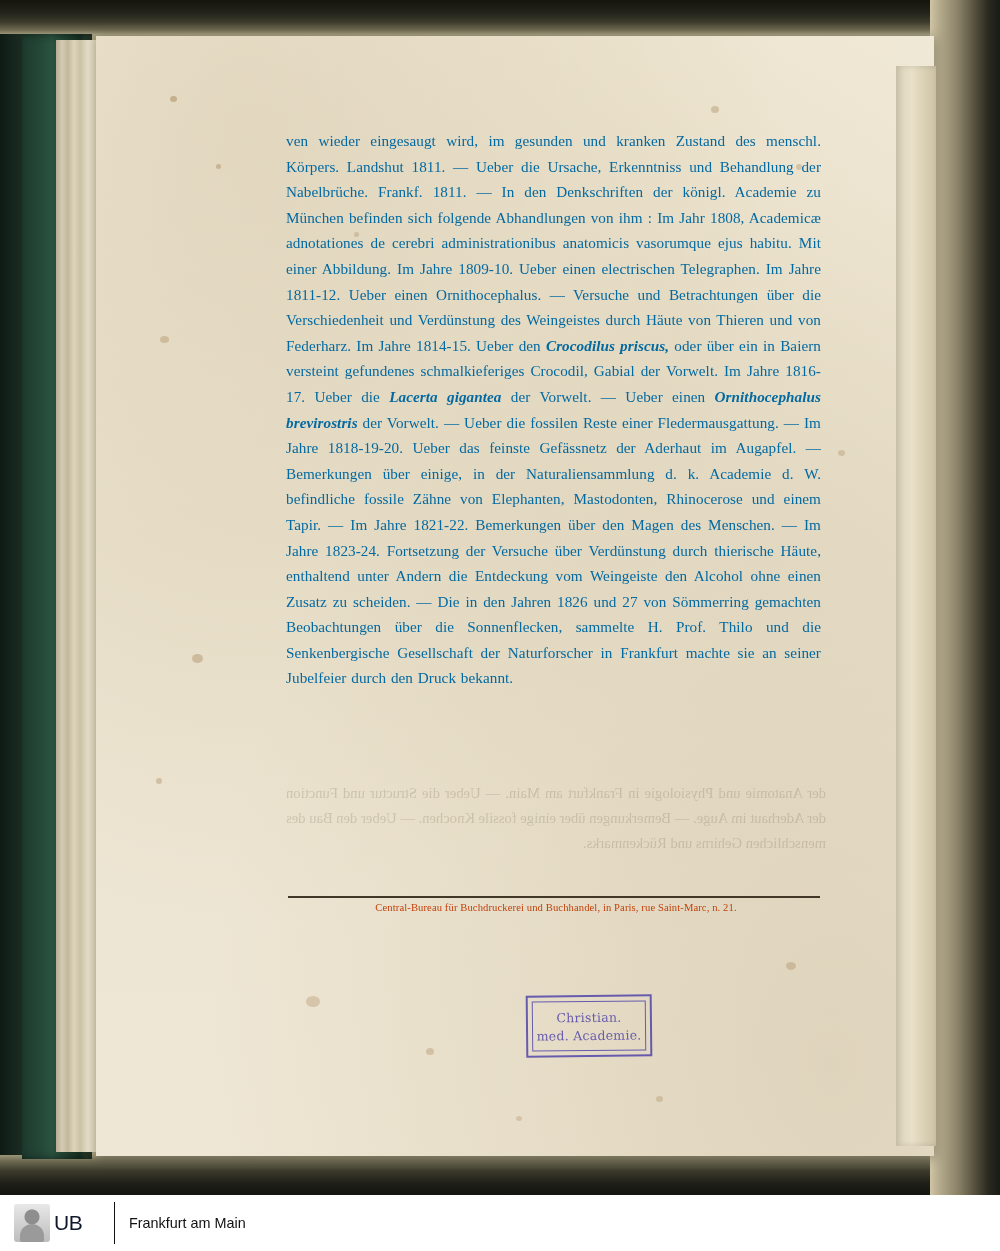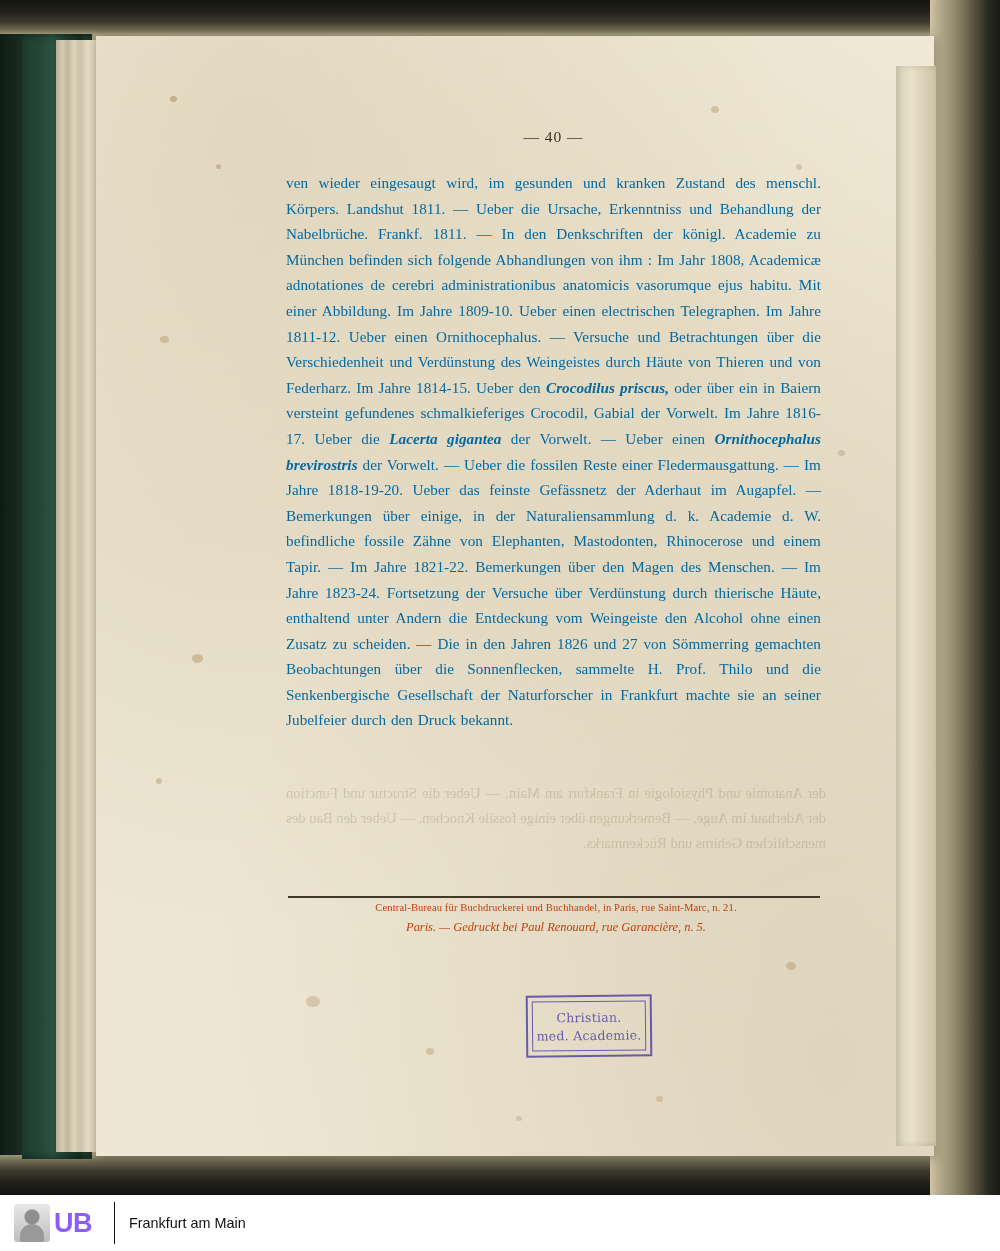--- a/index.html
+++ b/index.html
@@ -212,23 +212,23 @@
   }
   .ub-seal::after {
     content: "";
     position: absolute;
     left: 6px; top: 20px; width: 24px; height: 18px;
     background: #9a9a9a;
     border-radius: 12px 12px 2px 2px;
   }
   .ub-text {
     font-family: "Liberation Sans", sans-serif;
-    font-size: 27px;
-    font-weight: 700;
-    color: #8b5cf6;
+    font-size: 21px;
+    font-weight: 400;
+    color: #0f172a;
     letter-spacing: -0.02em;
   }
   .footer-lines {
     margin-left: 14px;
     font-family: "Liberation Sans", sans-serif;
     color: #111;
     line-height: 17px;
   }
   .footer-lines .fl1 { font-size: 14.4px; }
   .footer-lines .fl2 { font-size: 14.4px; }
@@ -261,28 +261,26 @@
     <div class="spot" style="left:700px; top:128px; width:6px;  height:6px;  background:rgba(150,112,62,.28);"></div>
     <div class="spot" style="left:742px; top:414px; width:7px;  height:6px;  background:rgba(150,112,62,.26);"></div>
     <div class="spot" style="left:690px; top:926px; width:10px; height:8px;  background:rgba(150,112,62,.28);"></div>
     <div class="spot" style="left:560px; top:1060px;width:7px;  height:6px;  background:rgba(150,112,62,.26);"></div>
     <div class="spot" style="left:420px; top:1080px;width:6px;  height:5px;  background:rgba(150,112,62,.24);"></div>
     <div class="spot" style="left:258px; top:196px; width:5px;  height:5px;  background:rgba(150,112,62,.26);"></div>
 
     <div class="showthrough">der Anatomie und Physiologie in Frankfurt am Main. — Ueber die Structur und Function der Aderhaut im Auge. — Bemerkungen über einige fossile Knochen. — Ueber den Bau des menschlichen Gehirns und Rückenmarks.</div>
 
     <div class="textblock">
-      <div class="folio">— 40 —</div>
       <div class="body-text">ven wieder eingesaugt wird, im gesunden und kranken Zustand des menschl. Körpers. Landshut 1811. — Ueber die Ursache, Erkenntniss und Behandlung der Nabelbrüche. Frankf. 1811. — In den Denkschriften der königl. Academie zu München befinden sich folgende Abhandlungen von ihm : Im Jahr 1808, Academicæ adnotationes de cerebri administrationibus anatomicis vasorumque ejus habitu. Mit einer Abbildung. Im Jahre 1809-10. Ueber einen electrischen Telegraphen. Im Jahre 1811-12. Ueber einen Ornithocephalus. — Versuche und Betrachtungen über die Verschiedenheit und Verdünstung des Weingeistes durch Häute von Thieren und von Federharz. Im Jahre 1814-15. Ueber den <i>Crocodilus priscus,</i> oder über ein in Baiern versteint gefundenes schmalkieferiges Crocodil, Gabial der Vorwelt. Im Jahre 1816-17. Ueber die <i>Lacerta gigantea</i> der Vorwelt. — Ueber einen <i>Ornithocephalus brevirostris</i> der Vorwelt. — Ueber die fossilen Reste einer Fledermausgattung. — Im Jahre 1818-19-20. Ueber das feinste Gefässnetz der Aderhaut im Augapfel. — Bemerkungen über einige, in der Naturaliensammlung d. k. Academie d. W. befindliche fossile Zähne von Elephanten, Mastodonten, Rhinocerose und einem Tapir. — Im Jahre 1821-22. Bemerkungen über den Magen des Menschen. — Im Jahre 1823-24. Fortsetzung der Versuche über Verdünstung durch thierische Häute, enthaltend unter Andern die Entdeckung vom Weingeiste den Alcohol ohne einen Zusatz zu scheiden. — Die in den Jahren 1826 und 27 von Sömmerring gemachten Beobachtungen über die Sonnenflecken, sammelte H. Prof. Thilo und die Senkenbergische Gesellschaft der Naturforscher in Frankfurt machte sie an seiner Jubelfeier durch den Druck bekannt.</div>
     </div>
 
     <div class="rule"></div>
     <div class="colophon">
       <div class="l1">Central-Bureau für Buchdruckerei und Buchhandel, in Paris, rue Saint-Marc, n. 21.</div>
-      <div class="l2">Paris. — Gedruckt bei Paul Renouard, rue Garancière, n. 5.</div>
     </div>
 
     <div class="stamp">
       <div class="stamp-inner">
         <div class="stamp-line">Christian.</div>
         <div class="stamp-line">med. Academie.</div>
       </div>
     </div>
   </div>
 </div>

